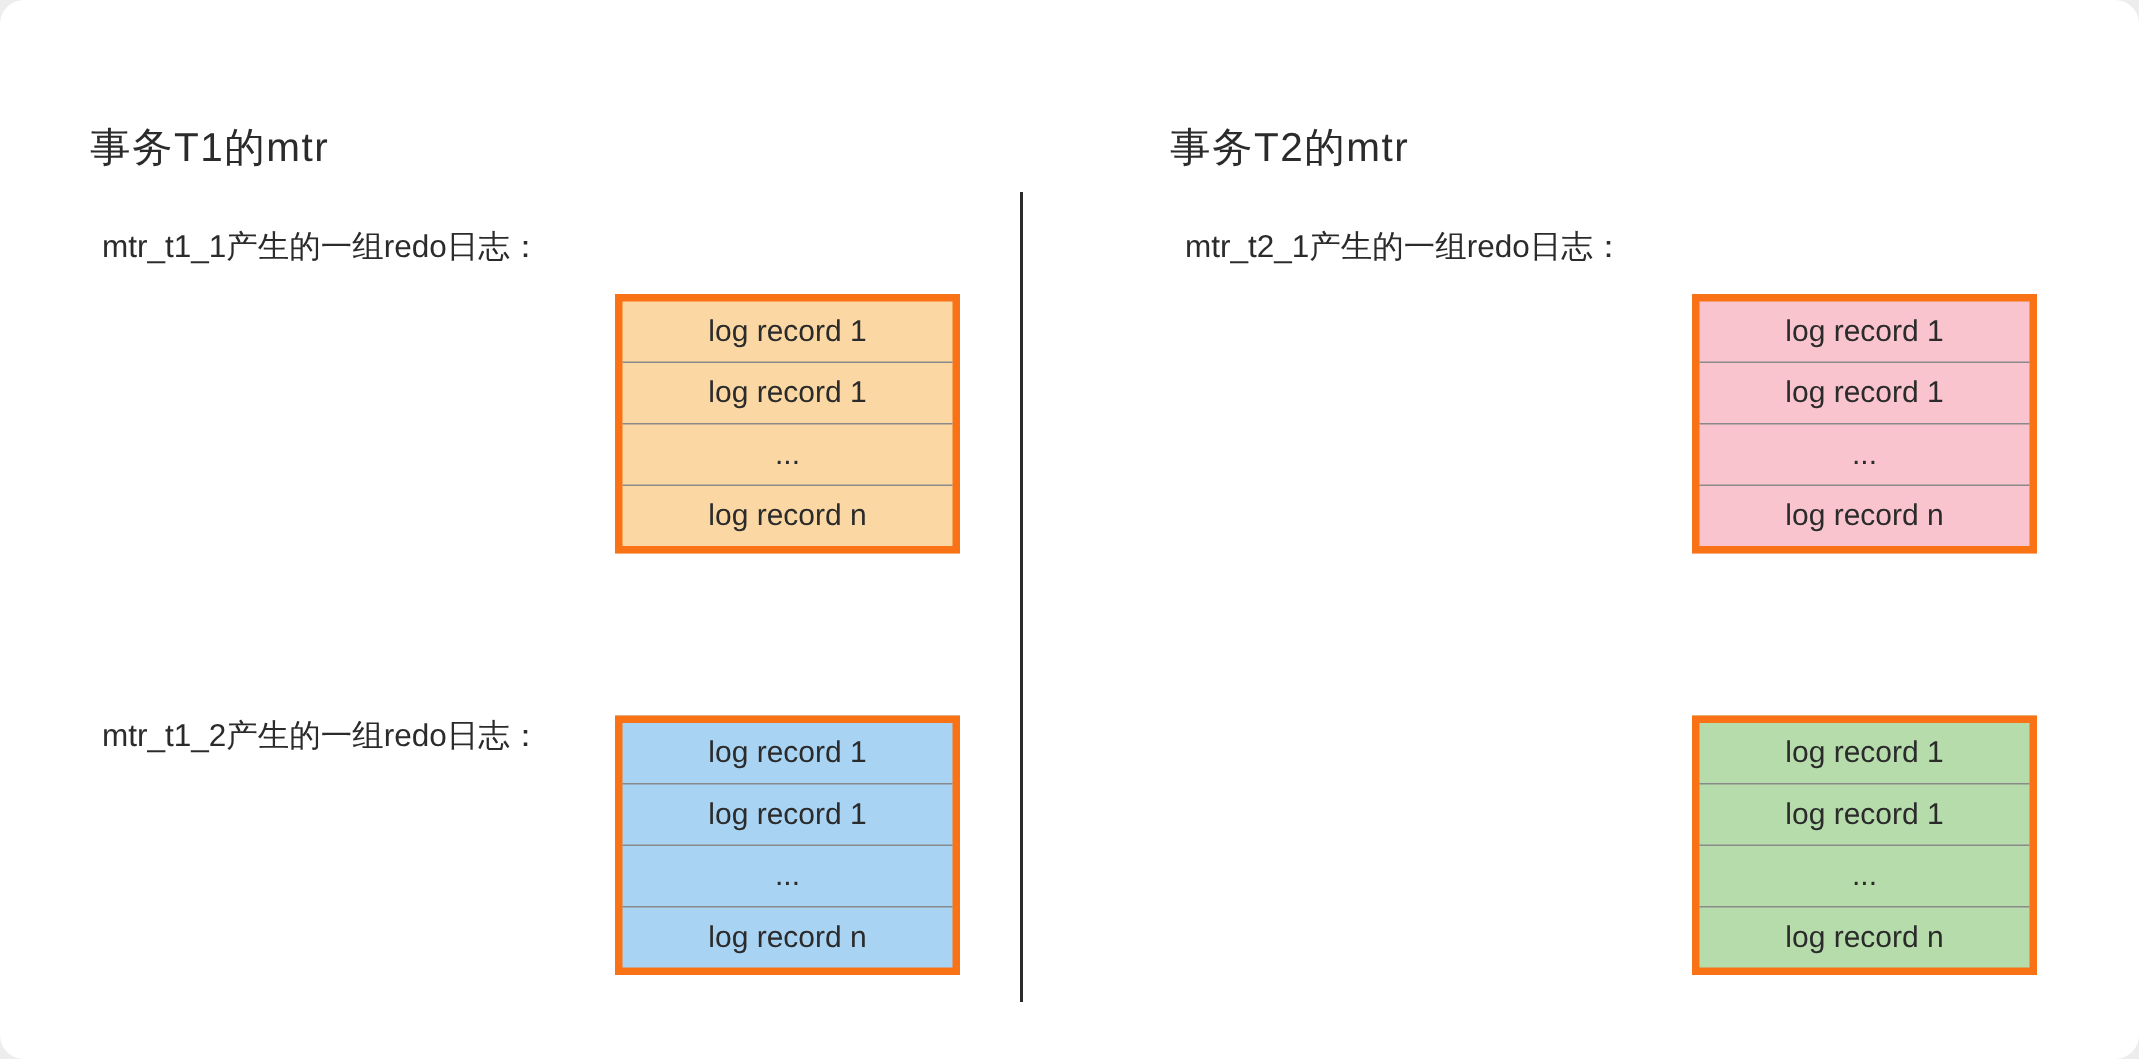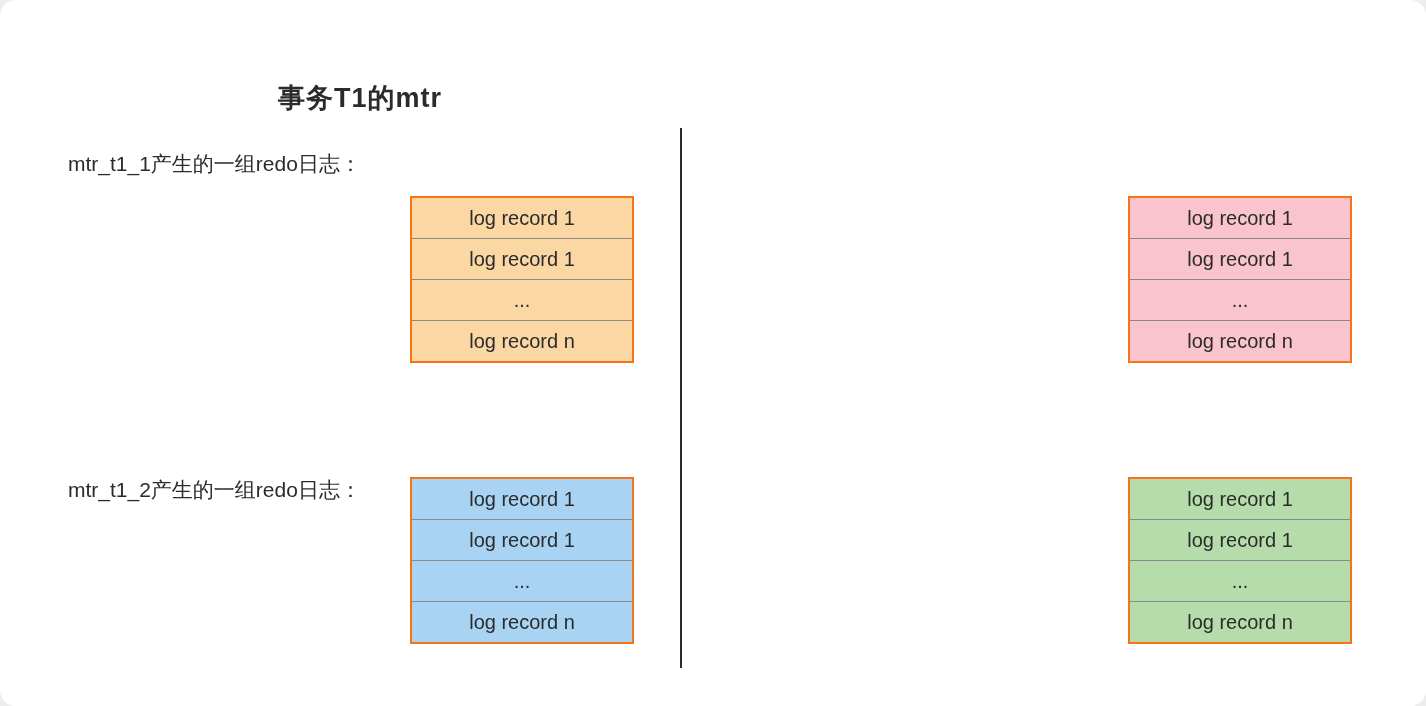--- a/index.html
+++ b/index.html
@@ -14,23 +14,22 @@
     height: 706px;
     background: #ffffff;
     border-radius: 16px;
     overflow: hidden;
     color: #2b2b2b;
   }
   .col-title {
     position: absolute;
     margin: 0;
     width: 600px;
-    text-align: center;
     font-size: 27px;
-    font-weight: 700;
+    font-weight: 400;
     color: #2b2b2b;
     letter-spacing: 1px;
   }
   .title-t1 { left: 60px;  top: 80px; }
   .title-t2 { left: 780px; top: 80px; }
 
   .divider {
     position: absolute;
     left: 680px;
     top: 128px;
@@ -46,21 +45,21 @@
     white-space: nowrap;
   }
   .label-t1-1 { left: 68px;  top: 150px; }
   .label-t1-2 { left: 68px;  top: 431px; margin-top: 45px; }
   .label-t2-1 { left: 790px; top: 150px; }
   .label-t2-2 { left: 790px; top: 431px; }
 
   .log-table {
     position: absolute;
     width: 220px;
-    border: 2px solid #f97316;
+    border: 5px solid #f97316;
     box-sizing: content-box;
   }
   .table-t1-1 { left: 410px;  top: 196px; }
   .table-t1-2 { left: 410px;  top: 477px; }
   .table-t2-1 { left: 1128px; top: 196px; }
   .table-t2-2 { left: 1128px; top: 477px; }
 
   .log-row {
     height: 40px;
     line-height: 40px;
@@ -71,39 +70,41 @@
   .log-row + .log-row {
     border-top: 1px solid #8a8a8a;
   }
 </style>
 </head>
 <body>
 
 <div class="canvas">
 
   <h1 class="col-title title-t1">事务T1的mtr</h1>
+  <h1 class="col-title title-t2">事务T2的mtr</h1>
 
   <div class="divider"></div>
 
   <div class="group-label label-t1-1">mtr_t1_1产生的一组redo日志：</div>
   <div class="log-table table-t1-1" style="background-color: rgb(251, 216, 163);">
     <div class="log-row">log record 1</div>
     <div class="log-row">log record 1</div>
     <div class="log-row">...</div>
     <div class="log-row">log record n</div>
   </div>
 
   <div class="group-label label-t1-2">mtr_t1_2产生的一组redo日志：</div>
   <div class="log-table table-t1-2" style="background-color: rgb(169, 211, 243);">
     <div class="log-row">log record 1</div>
     <div class="log-row">log record 1</div>
     <div class="log-row">...</div>
     <div class="log-row">log record n</div>
   </div>
 
+  <div class="group-label label-t2-1">mtr_t2_1产生的一组redo日志：</div>
   <div class="log-table table-t2-1" style="background-color: rgb(249, 196, 206);">
     <div class="log-row">log record 1</div>
     <div class="log-row">log record 1</div>
     <div class="log-row">...</div>
     <div class="log-row">log record n</div>
   </div>
 
   <div class="log-table table-t2-2" style="background-color: rgb(182, 220, 171);">
     <div class="log-row">log record 1</div>
     <div class="log-row">log record 1</div>

